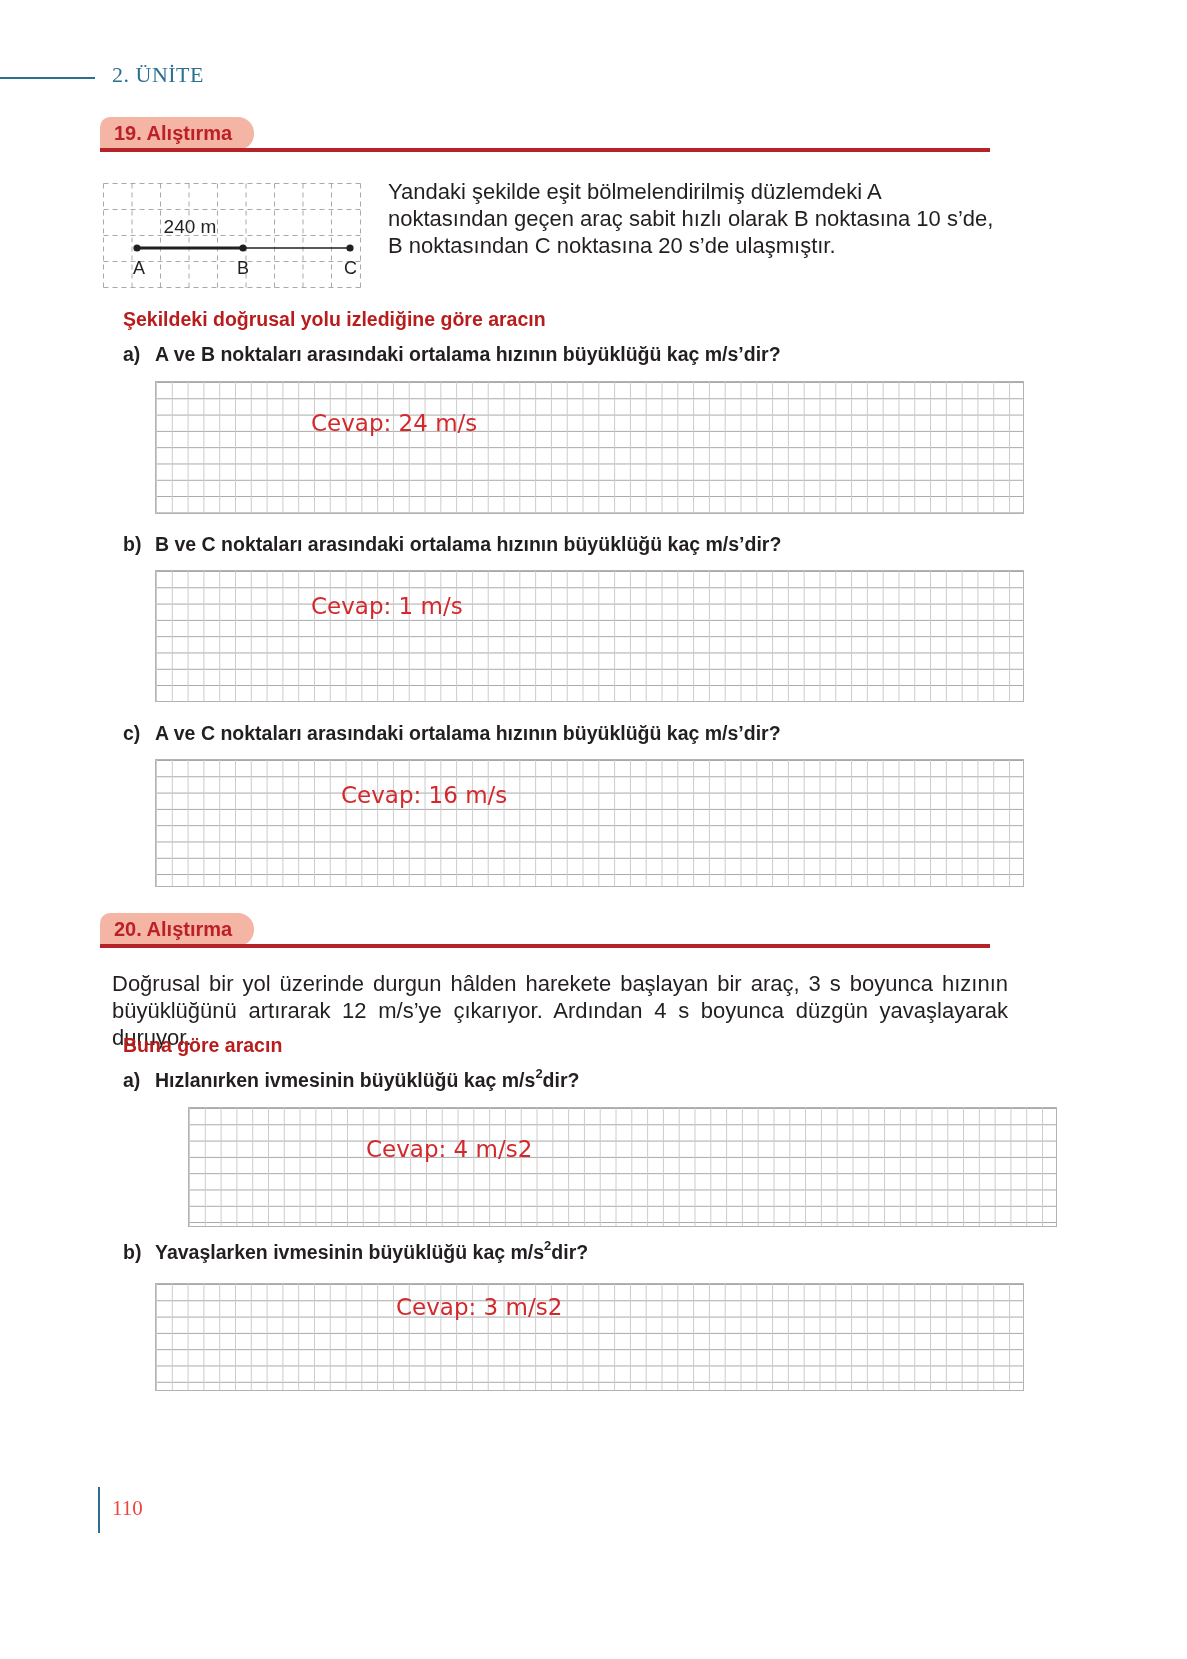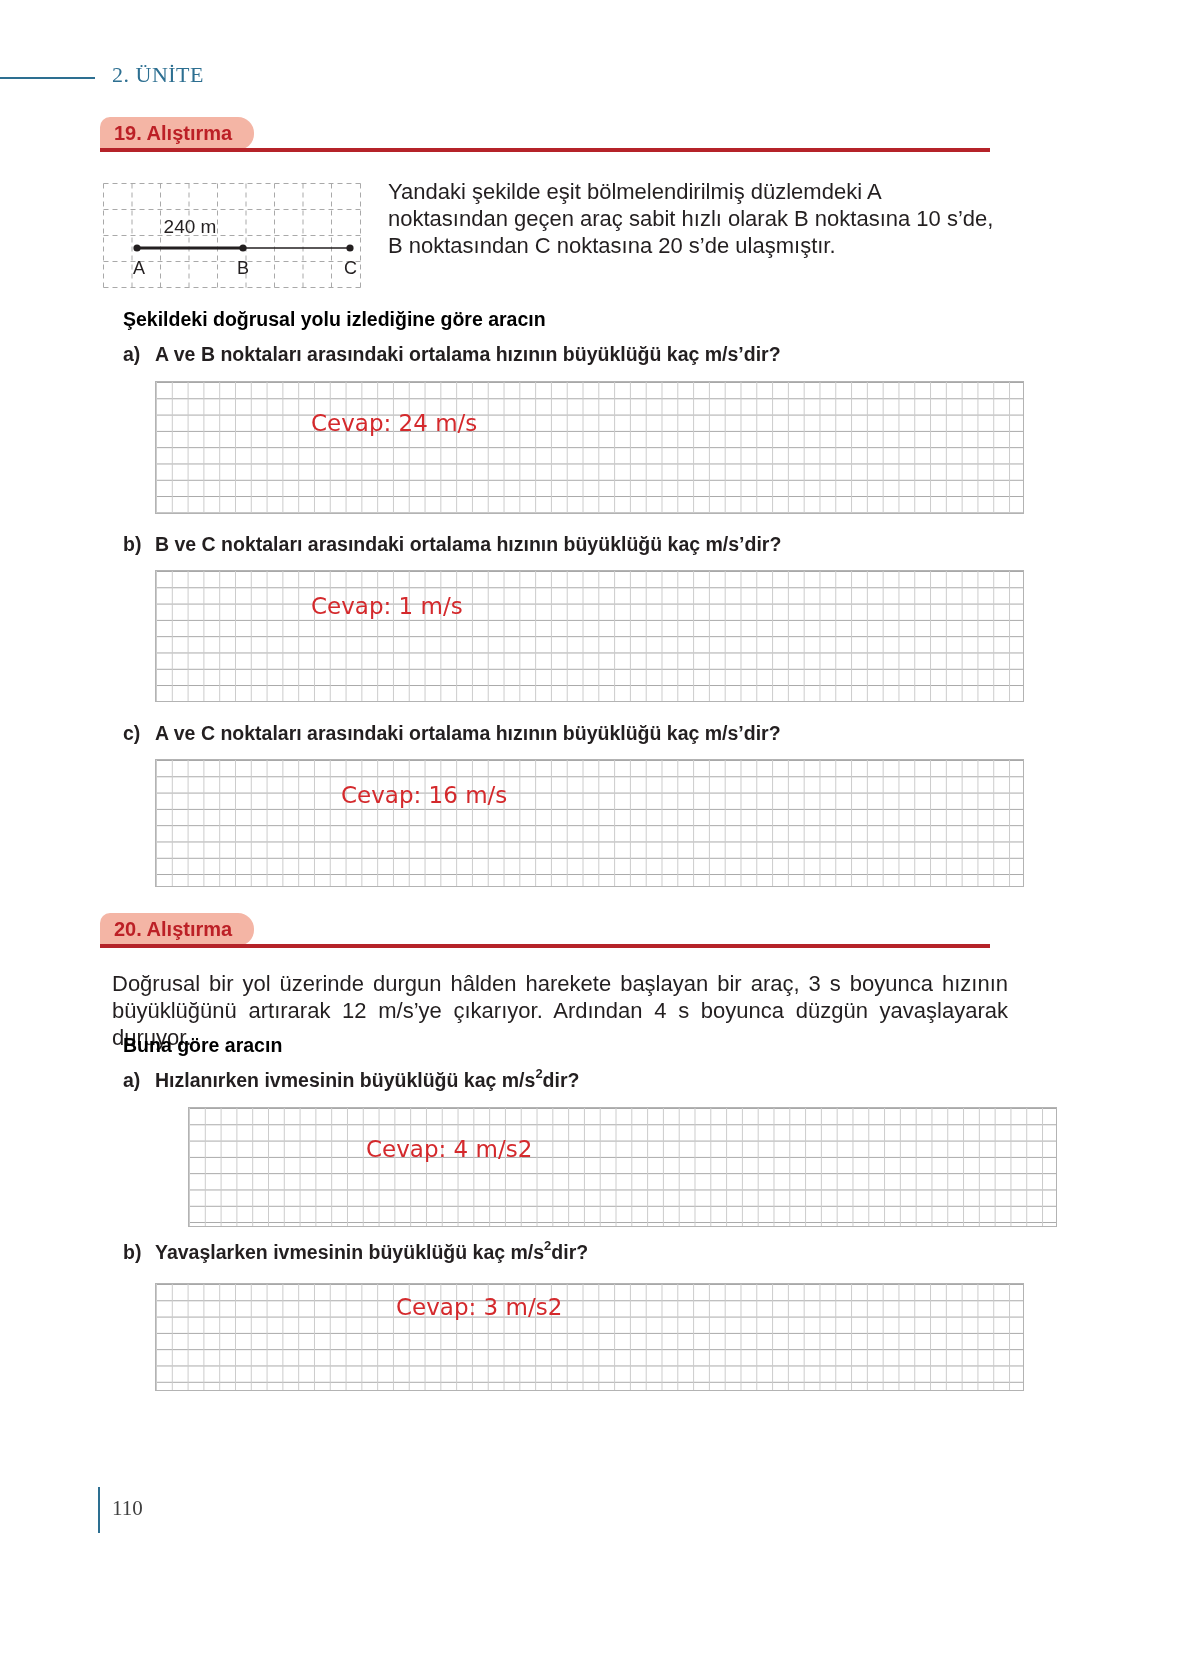--- a/index.html
+++ b/index.html
@@ -30,21 +30,21 @@
   .badge-rule{position:absolute;left:100px;width:890px;height:4px;background:#b52329;}
   #badge19{top:117px;} #rule19{top:148px;}
   #badge20{top:913px;} #rule20{top:944px;}
   
   #figure19{position:absolute;left:103px;top:183px;width:258px;height:105px;}
   
   .para{font-size:22px;line-height:27px;color:#231f20;position:absolute;}
   #intro19{left:388px;top:178px;width:608px;}
   #intro20{left:112px;top:970px;width:896px;text-align:justify;}
   
-  .bold-head{position:absolute;font-weight:bold;font-size:19.5px;color:#000000;}
+  .bold-head{position:absolute;font-weight:bold;font-size:19.5px;color:#b91c1c;}
   #head19{left:123px;top:308px;}
   #head20{left:123px;top:1034px;}
   .question{position:absolute;display:flex;font-weight:bold;font-size:19.5px;color:#231f20;}
   .q-label{width:32px;flex:0 0 32px;}
   .question sup{font-size:13px;line-height:0;position:relative;top:-2px;font-weight:bold;}
   #q19a{left:123px;top:343px;}
   #q19b{left:123px;top:533px;}
   #q19c{left:123px;top:722px;}
   #q20a{left:123px;top:1069px;}
   #q20b{left:123px;top:1241px;}
@@ -71,21 +71,21 @@
   }
   #ans19a{left:155px;top:28px;}
   #ans19b{left:155px;top:22px;}
   #ans19c{left:185px;top:22px;}
   #ans20a{left:177px;top:28px;}
   #ans20b{left:240px;top:10px;text-align:right;}
   
   .footer-bar{position:absolute;left:98px;top:1487px;width:2px;height:46px;background:#2d6f91;}
   .page-number{
     position:absolute;left:112px;top:1496px;
-    font-family:"Liberation Serif", serif;font-size:21px;color:#404040;
+    font-family:"Liberation Serif", serif;font-size:21px;color:#ef4444;
   }
 </style>
 </head>
 <body>
 
 <div id="page">
 
   <div class="unit-rule"></div>
   <div class="unit-title">2. ÜNİTE</div>
 

